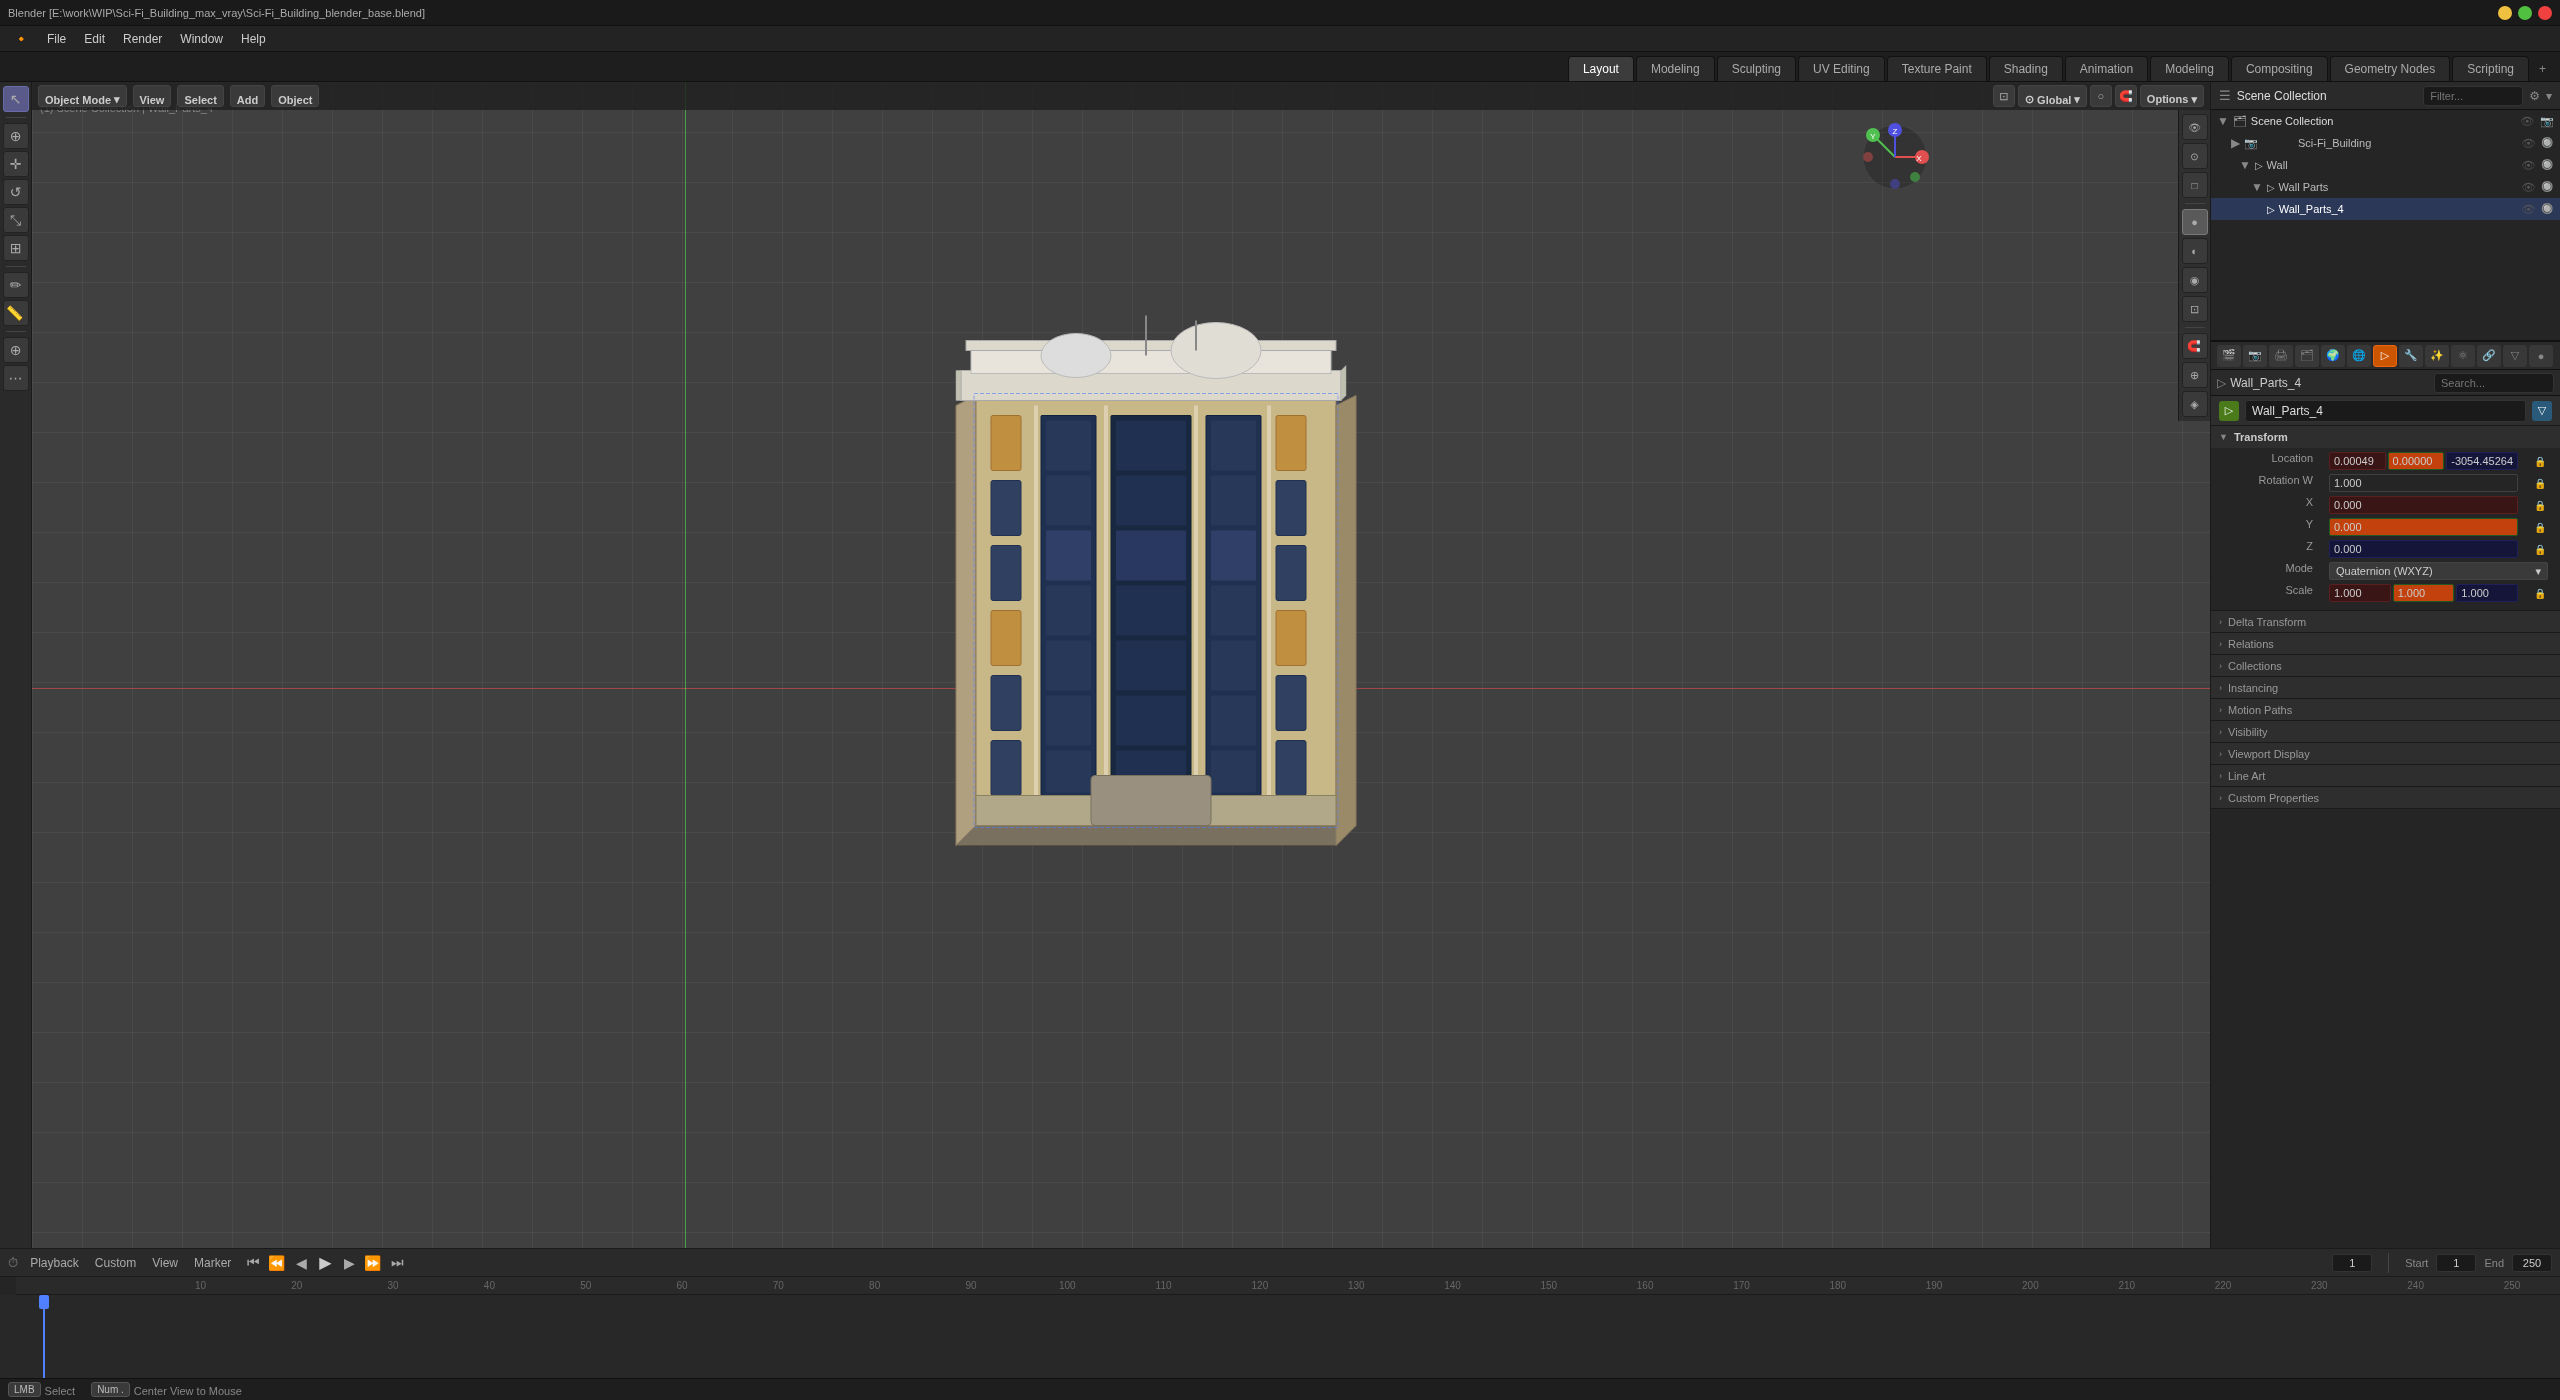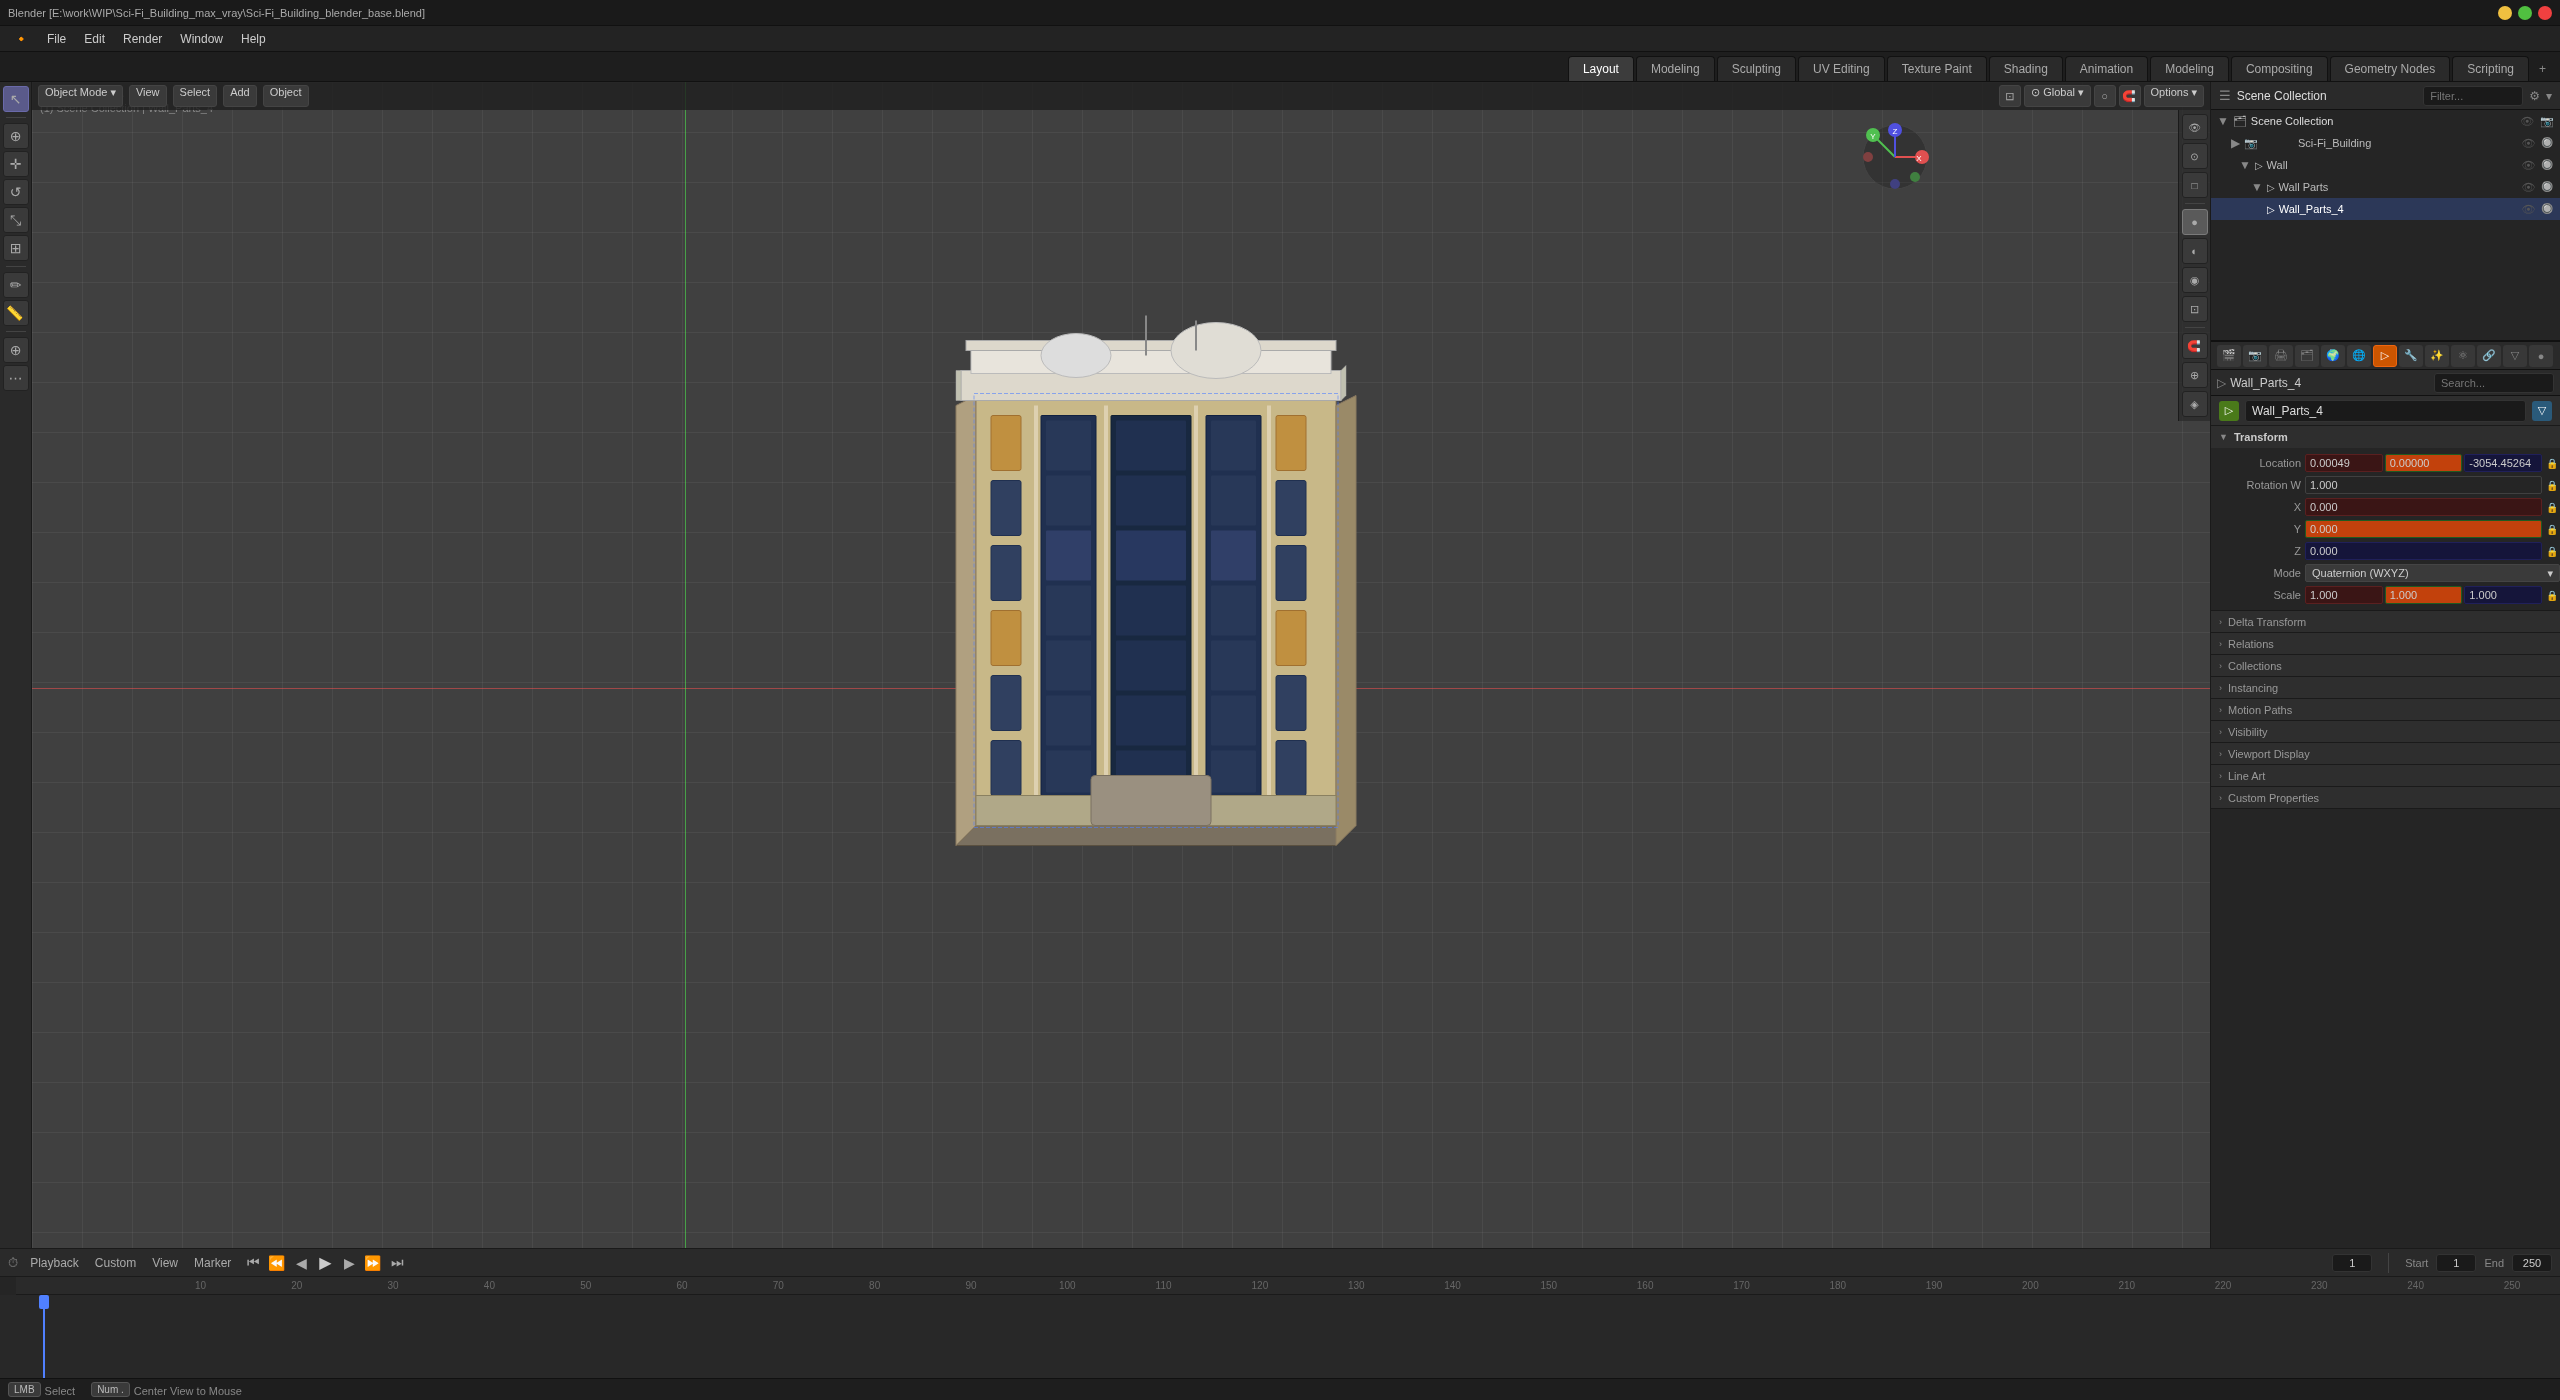--- a/index.html
+++ b/index.html
@@ -541,23 +541,23 @@
     .section-chevron { font-size: 9px; color: #888; }
 
     .section-body {
       padding: 4px 0;
       background: #252525;
     }
 
     .field-row {
       height: 22px;
       display: flex;
-      align-items: center;
-      padding: 0 0;
-      gap: 4px;
+      align-items: flex-start;
+      padding: 0 12px;
+      gap: 16px;
     }
 
     .field-label {
       font-size: 11px;
       color: #999;
       text-align: right;
       flex-shrink: 0;
       width: 90px;
     }
 
@@ -651,26 +651,27 @@
       gap: 6px;
       z-index: 100;
     }
 
     .vph-dropdown {
       height: 22px;
       background: #3a3a3a;
       border: 1px solid #444;
       border-radius: 3px;
       display: flex;
-      align-items: flex-start;
+      align-items: flex-end;
       padding: 0 6px;
       font-size: 11px;
       color: #ccc;
       cursor: pointer;
       gap: 3px;
+      font-weight: bold;
     }
     .vph-btn {
       width: 22px;
       height: 22px;
       background: #3a3a3a;
       border: 1px solid #444;
       border-radius: 3px;
       display: flex;
       align-items: center;
       justify-content: center;

